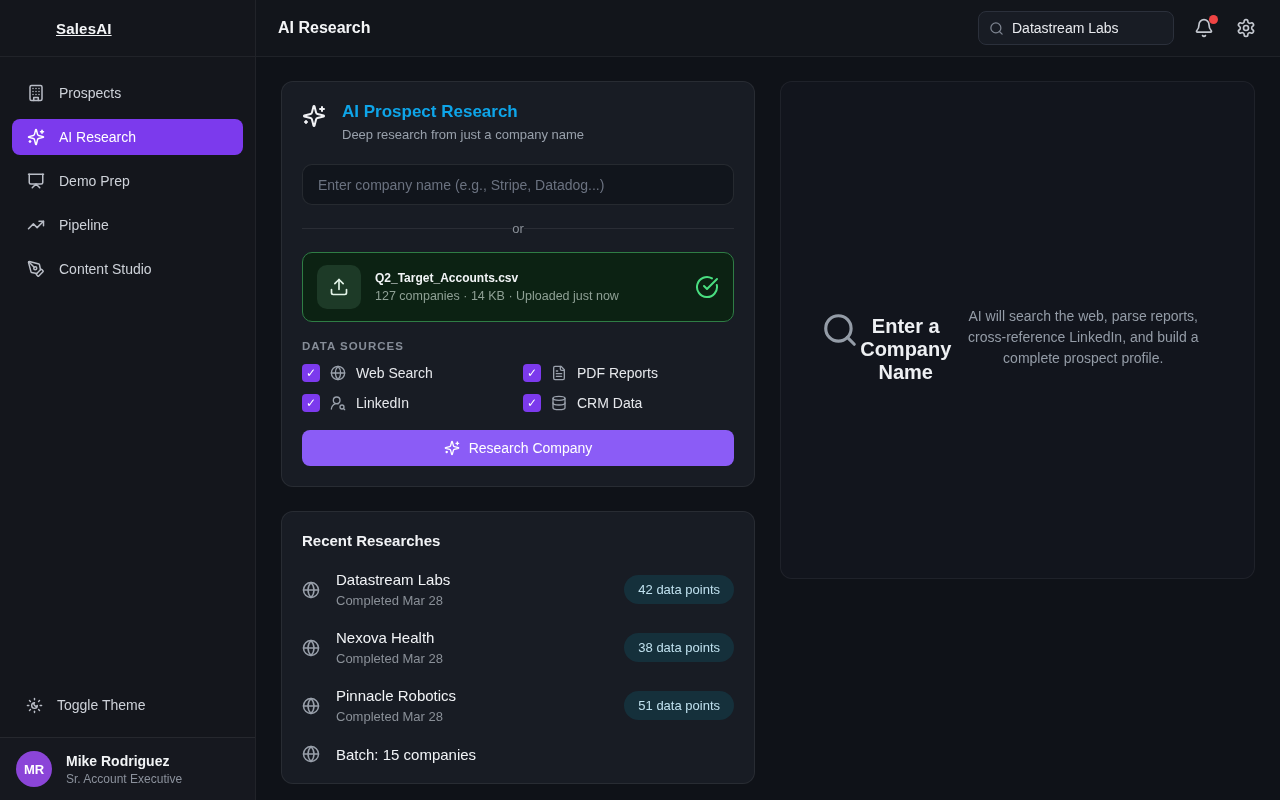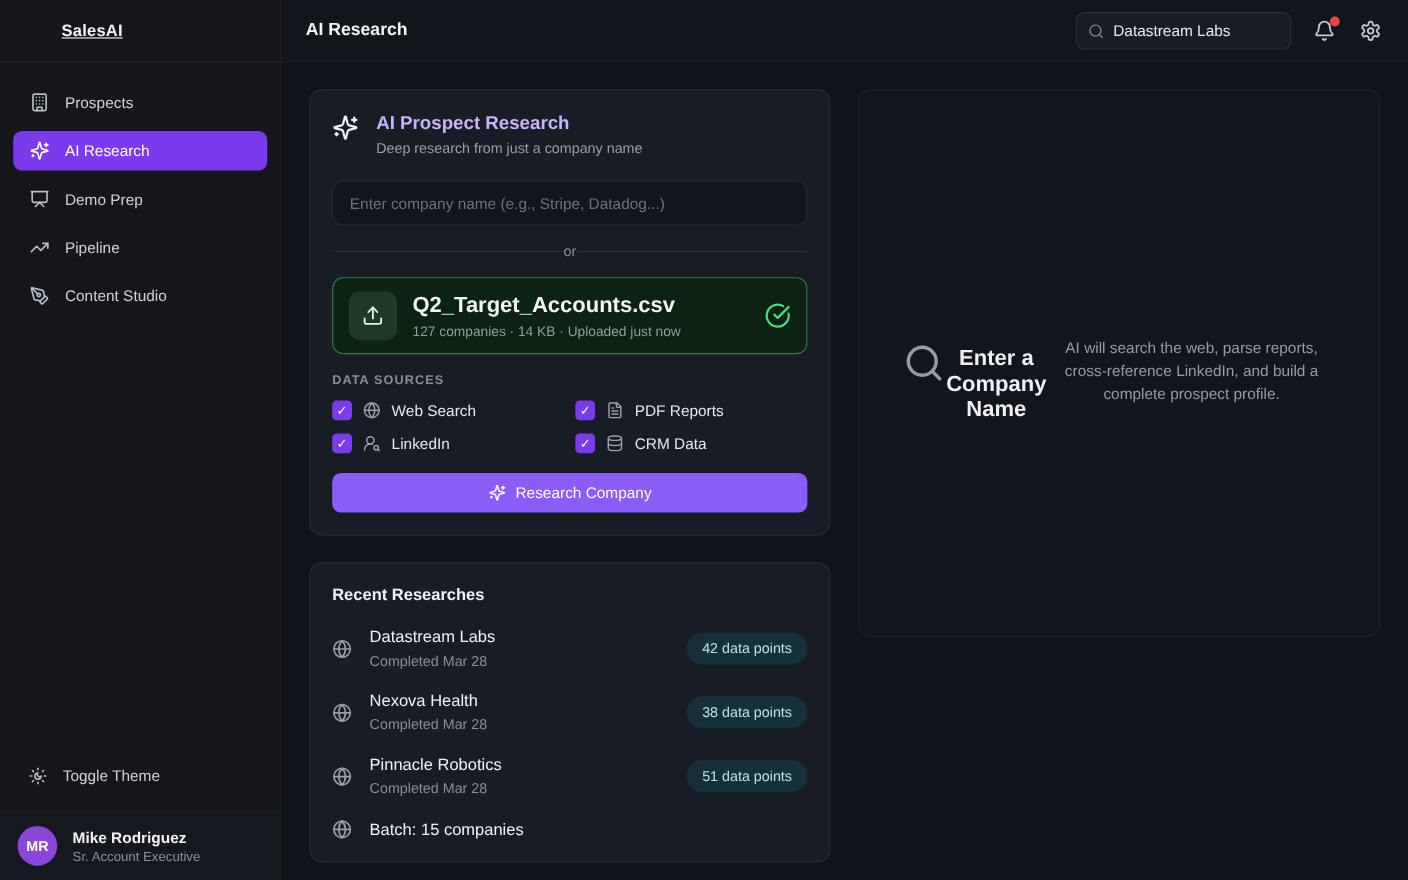--- a/index.html
+++ b/index.html
@@ -49,36 +49,36 @@
   .notif-dot { position:absolute; top:-1px; right:-2px; width:9px; height:9px;
                border-radius:50%; background:#ef4444; }
 
   .content { flex:1; display:flex; gap:25px; padding:24px 25px; overflow:hidden; background:#0f1218; }
   .left-col { width:474px; flex-shrink:0; display:flex; flex-direction:column; gap:24px; }
   .card { background:#181c24; border:1px solid rgba(255,255,255,.07); border-radius:12px; padding:20px; }
 
   
   .card-head { display:flex; gap:16px; align-items:flex-start; }
   .card-head .ico { width:24px; height:24px; color:#f0f1f4; margin-top:2px; }
-  .card-title { font-size:17px; font-weight:700; color:#c4b5fd; }
+  .card-title { font-size:17px; font-weight:700; color:#0ea5e9; }
   .card-sub { font-size:13px; color:#98a0ab; margin-top:5px; }
   .company-input { margin-top:22px; width:100%; height:41px; background:#11151c;
                    border:1px solid rgba(255,255,255,.09); border-radius:10px; padding:0 15px;
                    font-size:14px; color:#e8eaee; outline:none; font-family:inherit; }
   .company-input::placeholder { color:#6b7280; }
   .or-divider { display:flex; align-items:center; gap:0; margin:16px 0; }
   .or-divider .line { flex:1; height:1px; background:rgba(255,255,255,.08); }
   .or-divider .txt { font-size:13px; color:#8a9098; }
   .upload-card { display:flex; align-items:center; gap:14px; background:#0c2213;
                  border:1.5px solid #2f7d45; border-radius:10px; padding:12px 14px; cursor:pointer; }
   .upload-iconbox { width:44px; height:44px; border-radius:10px; background:#1d3a27;
                     display:flex; align-items:center; justify-content:center; flex-shrink:0; }
   .upload-iconbox .ico { width:20px; height:20px; color:#e3f3e8; }
   .upload-info { flex:1; min-width:0; }
-  .upload-name { font-size:20px; font-weight:700; color:#f2f4f6; }
+  .upload-name { font-size:12px; font-weight:700; color:#f2f4f6; }
   .upload-meta { font-size:12.5px; color:#8fa095; margin-top:4px; }
   .upload-check { width:24px; height:24px; color:#4ade80; flex-shrink:0; }
   .ds-label { margin:18px 0 12px; font-size:11.5px; font-weight:700; letter-spacing:1px; color:#868d98; }
   .ds-grid { display:grid; grid-template-columns:1fr 1fr; row-gap:12px; column-gap:10px; }
   .ds-item { display:flex; align-items:center; gap:10px; cursor:pointer; }
   .checkbox { width:18px; height:18px; border-radius:4px; background:#7c3aed; color:#fff;
               display:flex; align-items:center; justify-content:center;
               font-size:12px; font-weight:700; flex-shrink:0; }
   .ds-item .ico { width:16px; height:16px; color:#9aa1ac; flex-shrink:0; }
   .ds-item .lbl { font-size:14px; color:#e6e8ec; }

